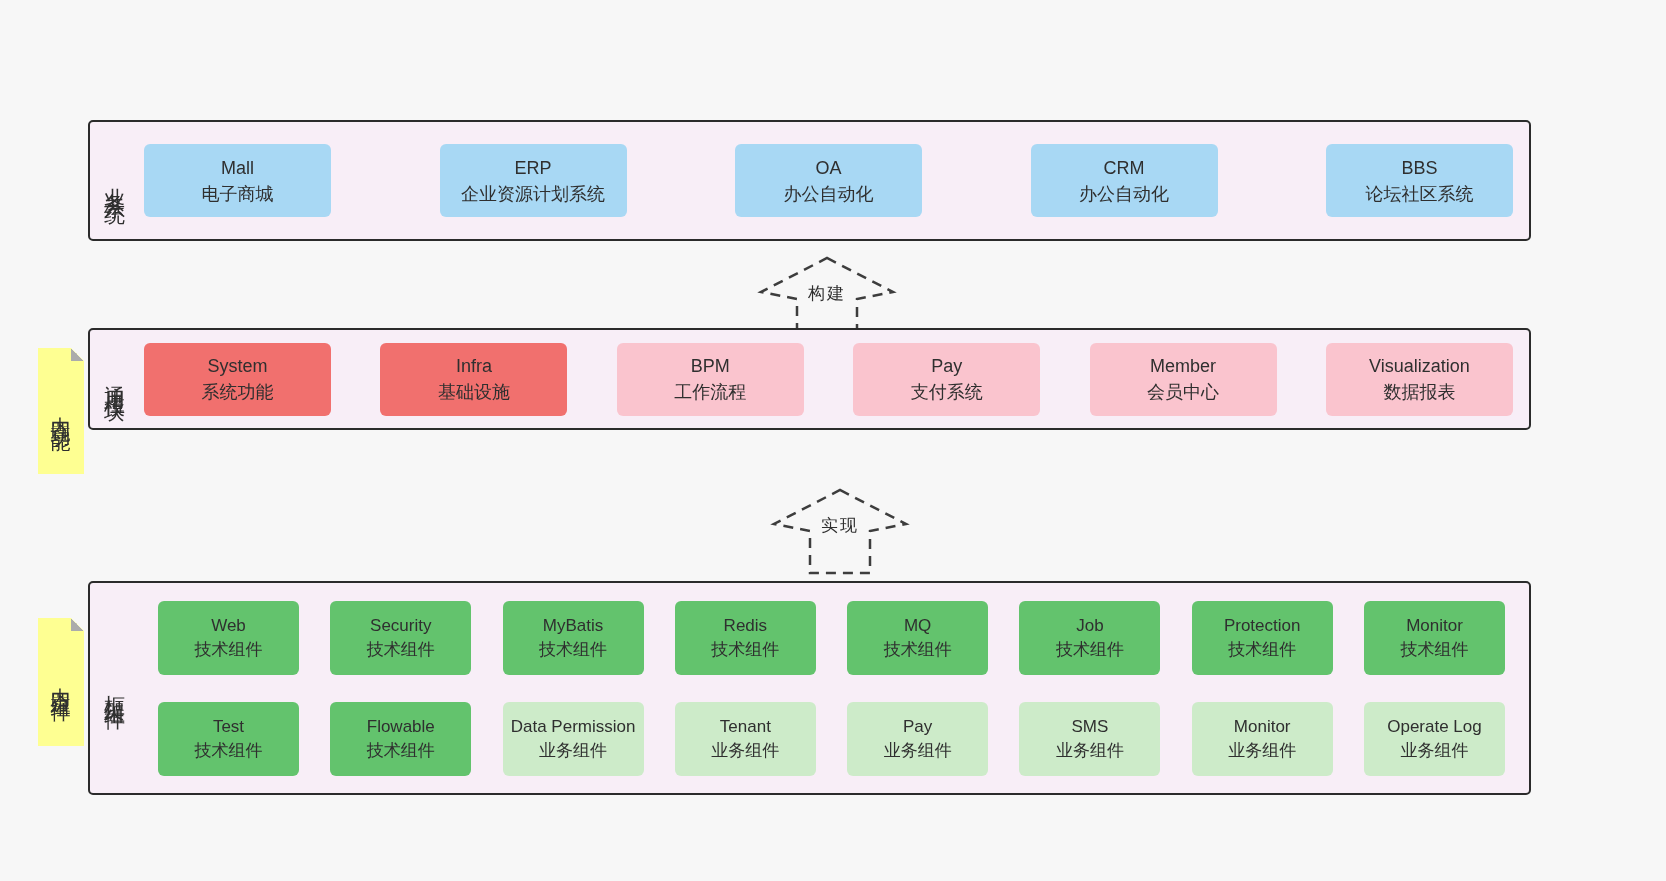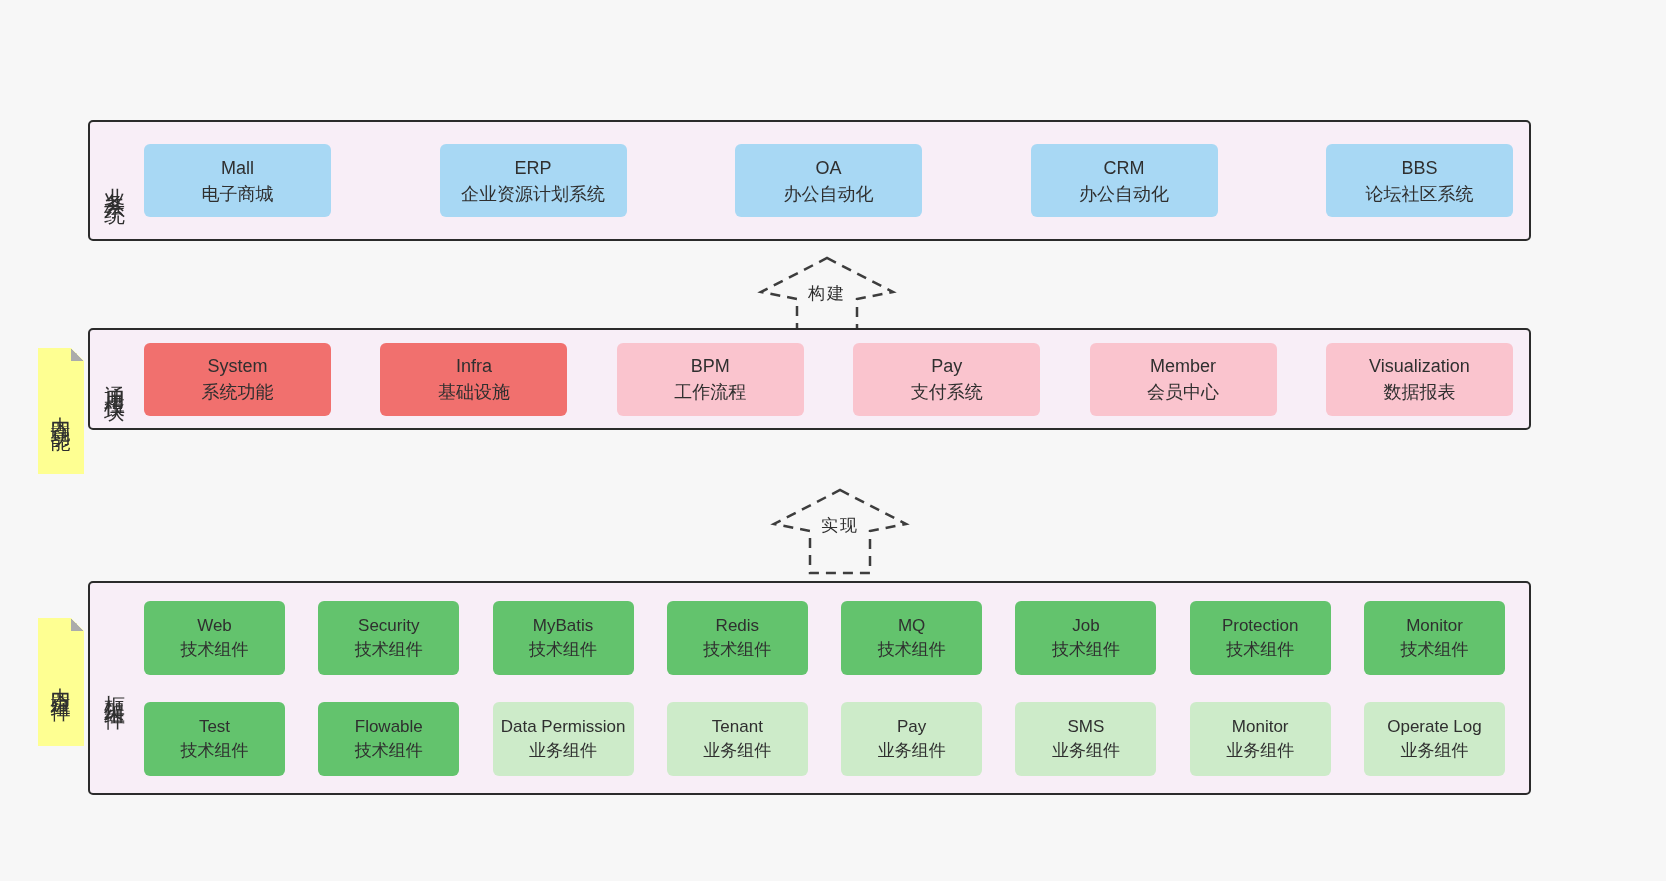--- a/index.html
+++ b/index.html
@@ -23,21 +23,21 @@
   .panel-label{ flex:0 0 50px; width:50px; display:flex; justify-content:center; align-items:center; align-self:stretch; }
   .v-text{ writing-mode:vertical-rl; text-orientation:upright; font-size:21px; letter-spacing:5px; line-height:1; }
 
   .box-row{ flex:1; display:flex; justify-content:space-between; align-items:center; padding:0 16px 0 4px; }
   .box{
     width:187px; height:73px; border-radius:6px; box-sizing:border-box;
     display:flex; flex-direction:column; justify-content:center; align-items:center;
     text-align:center; font-size:18px; line-height:26px; padding:0 6px;
   }
   .box-grid{ flex:1; display:flex; flex-direction:column; gap:27px; padding:0 24px 0 4px; }
-  .grid-row{ display:flex; justify-content:space-between; }
+  .grid-row{ display:flex; justify-content:space-between;margin-left:14px; }
   .box.small{ width:141px; height:74px; font-size:17px; line-height:24px; padding:0 4px; }
 
   .b-blue{ background:var(--box-blue,#a8d8f4); }
   .b-red{ background:var(--box-red,#f1706e); }
   .b-pink{ background:var(--box-pink,#fac4ce); }
   .b-gdark{ background:var(--box-green-dark,#63c36d); }
   .b-glight{ background:var(--box-green-light,#cdebc9); }
 
   .sticky{
     position:absolute; left:38px; width:46px;

